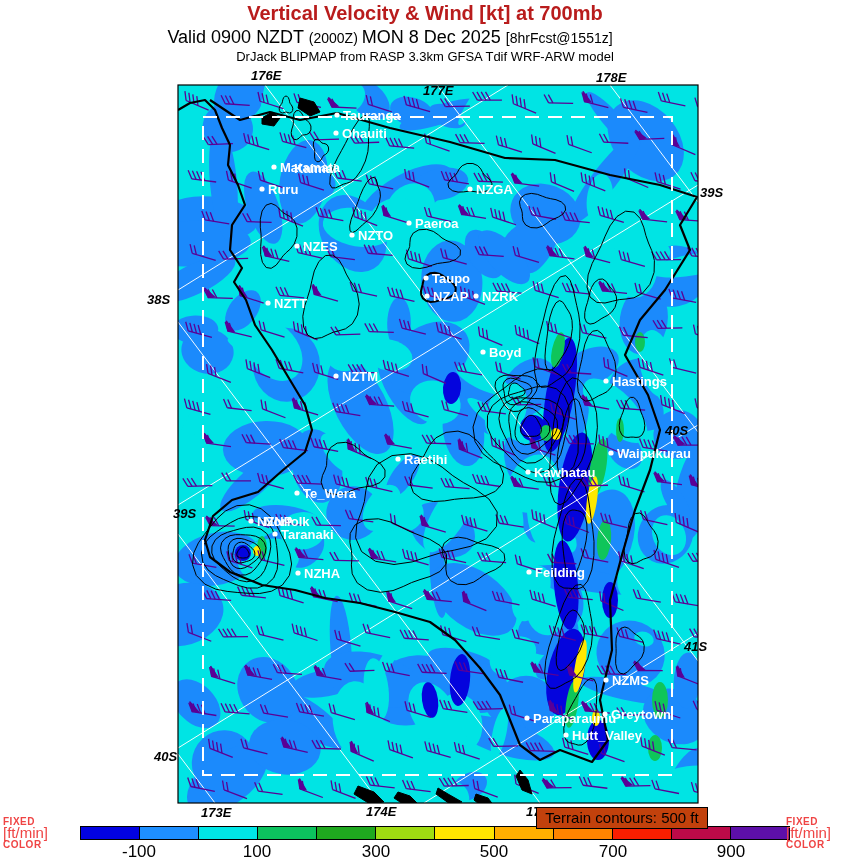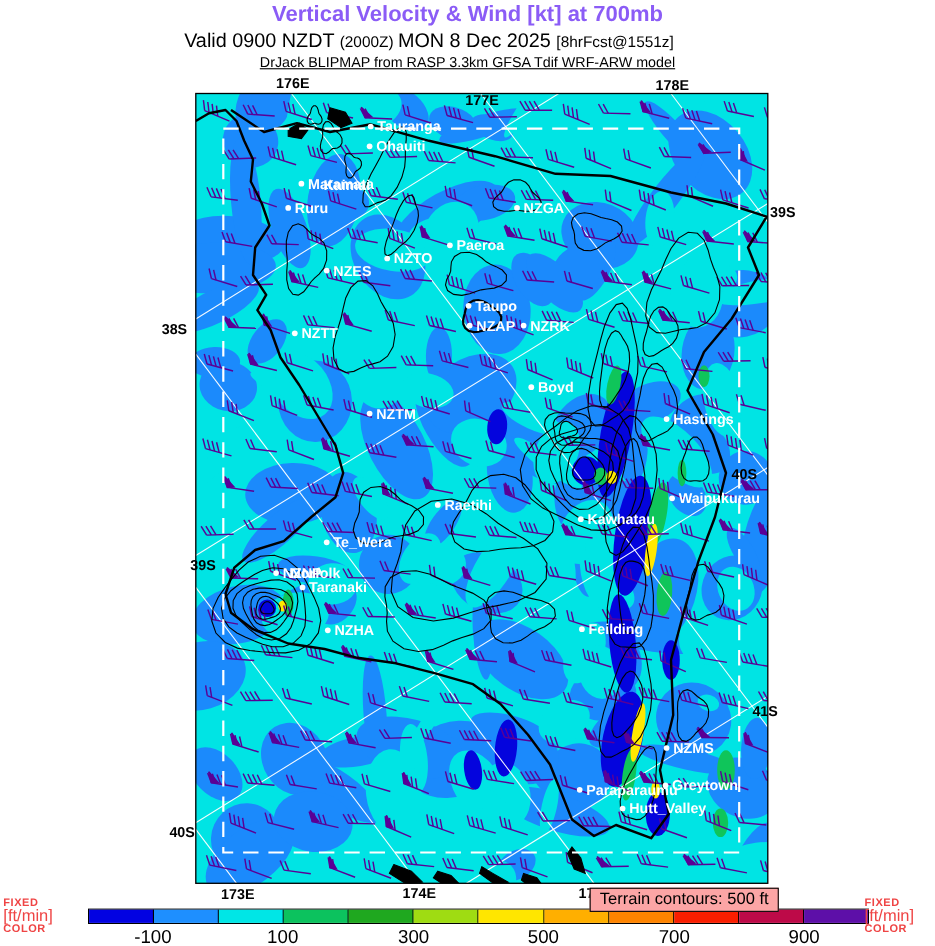--- a/index.html
+++ b/index.html
@@ -1,24 +1,24 @@
 <!DOCTYPE html>
 <html><head>
 <meta charset="utf-8">
 <style>
   html,body{margin:0;padding:0;background:#fff;}
   #canvas{position:relative;width:850px;height:860px;background:#fff;overflow:hidden;
           font-family:"Liberation Sans",sans-serif;}
   .abs{position:absolute;}
-  #title1{top:2px;left:0;width:850px;text-align:center;font-size:20px;font-weight:700;color:#8b5cf6;}
+  #title1{top:2px;left:0;width:850px;text-align:center;font-size:20px;font-weight:700;color:#b91c1c;}
   #title2{top:27px;left:0;width:780px;text-align:center;font-size:18px;color:#000;}
   #title2 .small{font-size:14px;}
-  #title3{top:49px;left:0;width:850px;text-align:center;font-size:13px;color:#000;text-decoration:underline;}
-  .geo{position:absolute;font-size:13px;font-weight:600;color:#000;white-space:nowrap;}
-  #terrainNote{left:536px;top:807px;width:170px;height:20px;background:#fca5a5;border:1.5px solid #000;
+  #title3{top:49px;left:0;width:850px;text-align:center;font-size:13px;color:#000;}
+  .geo{position:absolute;font-size:13px;font-weight:600;color:#000;white-space:nowrap;font-style:italic;}
+  #terrainNote{left:536px;top:807px;width:170px;height:20px;background:#c2410c;border:1.5px solid #000;
                font-size:15px;text-align:center;line-height:20px;color:#000;z-index:5;}
   .unitblk{width:70px;text-align:left;color:#ef4444;z-index:5;}
   .unitblk .u1,.unitblk .u3{font-size:10px;font-weight:700;letter-spacing:.5px;line-height:9px;}
   .unitblk .u2{font-size:15px;line-height:14px;}
   #cbar{left:80px;top:826px;width:710px;height:14px;display:flex;border:1px solid #000;box-sizing:border-box;}
   #cbar .seg{flex:1 1 0;border-right:1px solid #000;}
   #cbar .seg:last-child{border-right:none;}
   .ctick{position:absolute;top:842px;font-size:17px;color:#000;transform:translateX(-50%);}
   svg text{font-family:"Liberation Sans",sans-serif;}
 </style>

